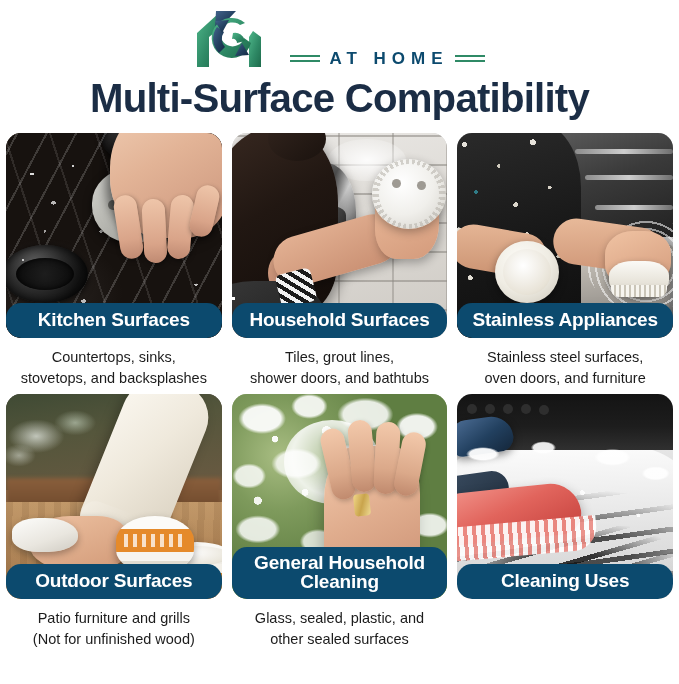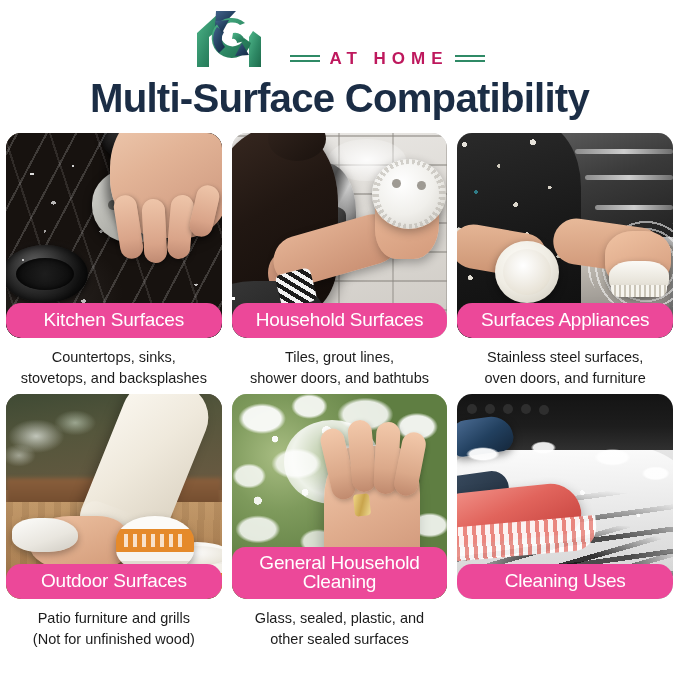--- a/index.html
+++ b/index.html
@@ -78,21 +78,21 @@
     height: 2px;
     background: #2f8a66;
   }
   .logo-dash::before { top: 0; }
   .logo-dash::after { bottom: 0; }
 
   .logo-sub {
     font-size: 17px;
     font-weight: bold;
     letter-spacing: 6px;
-    color: #be185d;
+    color: #0c4a6e;
     white-space: nowrap;
     padding-left: 3px;
     text-align: right;
   }
 
   
   .page-title {
     text-align: center;
     font-family: "Liberation Sans", sans-serif;
     font-size: 41px;
@@ -131,34 +131,33 @@
   .photo {
     position: absolute;
     inset: 0;
   }
 
   .label-bar {
     position: absolute;
     left: 0;
     right: 0;
     bottom: 0;
-    background: #ec4899;
+    background: #0c4a6e;
     border-radius: 15px;
     color: #ffffff;
     font-size: 19px;
-    font-weight: normal;
+    font-weight: bold;
     letter-spacing: -0.2px;
     text-align: center;
     padding: 7px 6px 8px 6px;
     line-height: 1.04;
   }
   .label-bar.two-line {
     padding: 6px 6px 7px 6px;
     font-size: 19px;
-    border-radius: 13px;
   }
 
   .caption {
     text-align: center;
     font-size: 14.5px;
     color: #1c1c1c;
     line-height: 1.42;
     padding: 9px 2px 0 2px;
     white-space: pre-line;
   }
@@ -751,21 +750,21 @@
           <div class="door-glass"></div>
           <div class="swirl"></div>
           <div class="dress"></div>
           <div class="arm-l"></div>
           <div class="jar"></div>
           <div class="arm-r"></div>
           <div class="hand3"></div>
           <div class="brush2"></div>
           <div class="vignette"></div>
         </div>
-        <div class="label-bar">Surfaces Appliances</div>
+        <div class="label-bar">Stainless Appliances</div>
       </div>
       <div class="caption">Stainless steel surfaces,
 oven doors, and furniture</div>
     </div>
 
     <div class="cell">
       <div class="card">
         <div class="photo ph-out">
           <div class="blur-bg"></div>
           <div class="ledge"></div>

